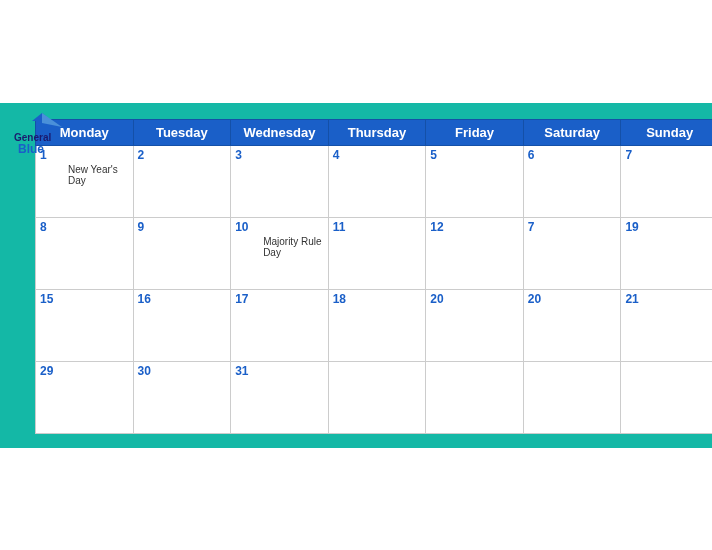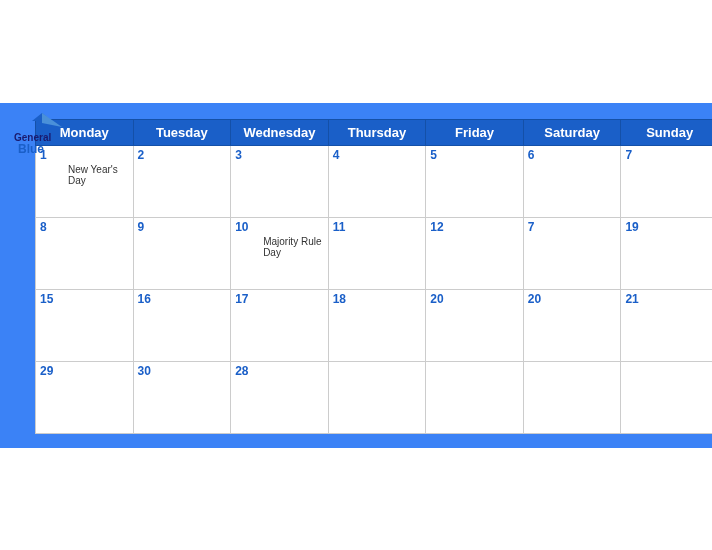--- a/index.html
+++ b/index.html
@@ -8,21 +8,21 @@
       background: #fff;
       display: flex;
       justify-content: center;
       align-items: center;
       width: 712px;
       min-height: 550px;
     }
     .calendar-wrapper {
       width: 712px;
       padding: 10px 14px 14px 14px;
-      background: #3b82f6;
+      background: #14b8a6;
     }
     .calendar-header {
       display: flex;
       align-items: center;
       justify-content: center;
       position: relative;
       margin-bottom: 6px;
     }
     .calendar-title {
       font-size: 28px;
@@ -194,21 +194,21 @@
           </td>
         </tr>
         <tr>
           <td>
             <span class="day-number">29</span>
           </td>
           <td>
             <span class="day-number">30</span>
           </td>
           <td>
-            <span class="day-number">28</span>
+            <span class="day-number">31</span>
           </td>
           <td class="empty-cell"></td>
           <td class="empty-cell"></td>
           <td class="empty-cell"></td>
           <td class="empty-cell"></td>
         </tr>
       </tbody>
   </table>
 </div>
 

